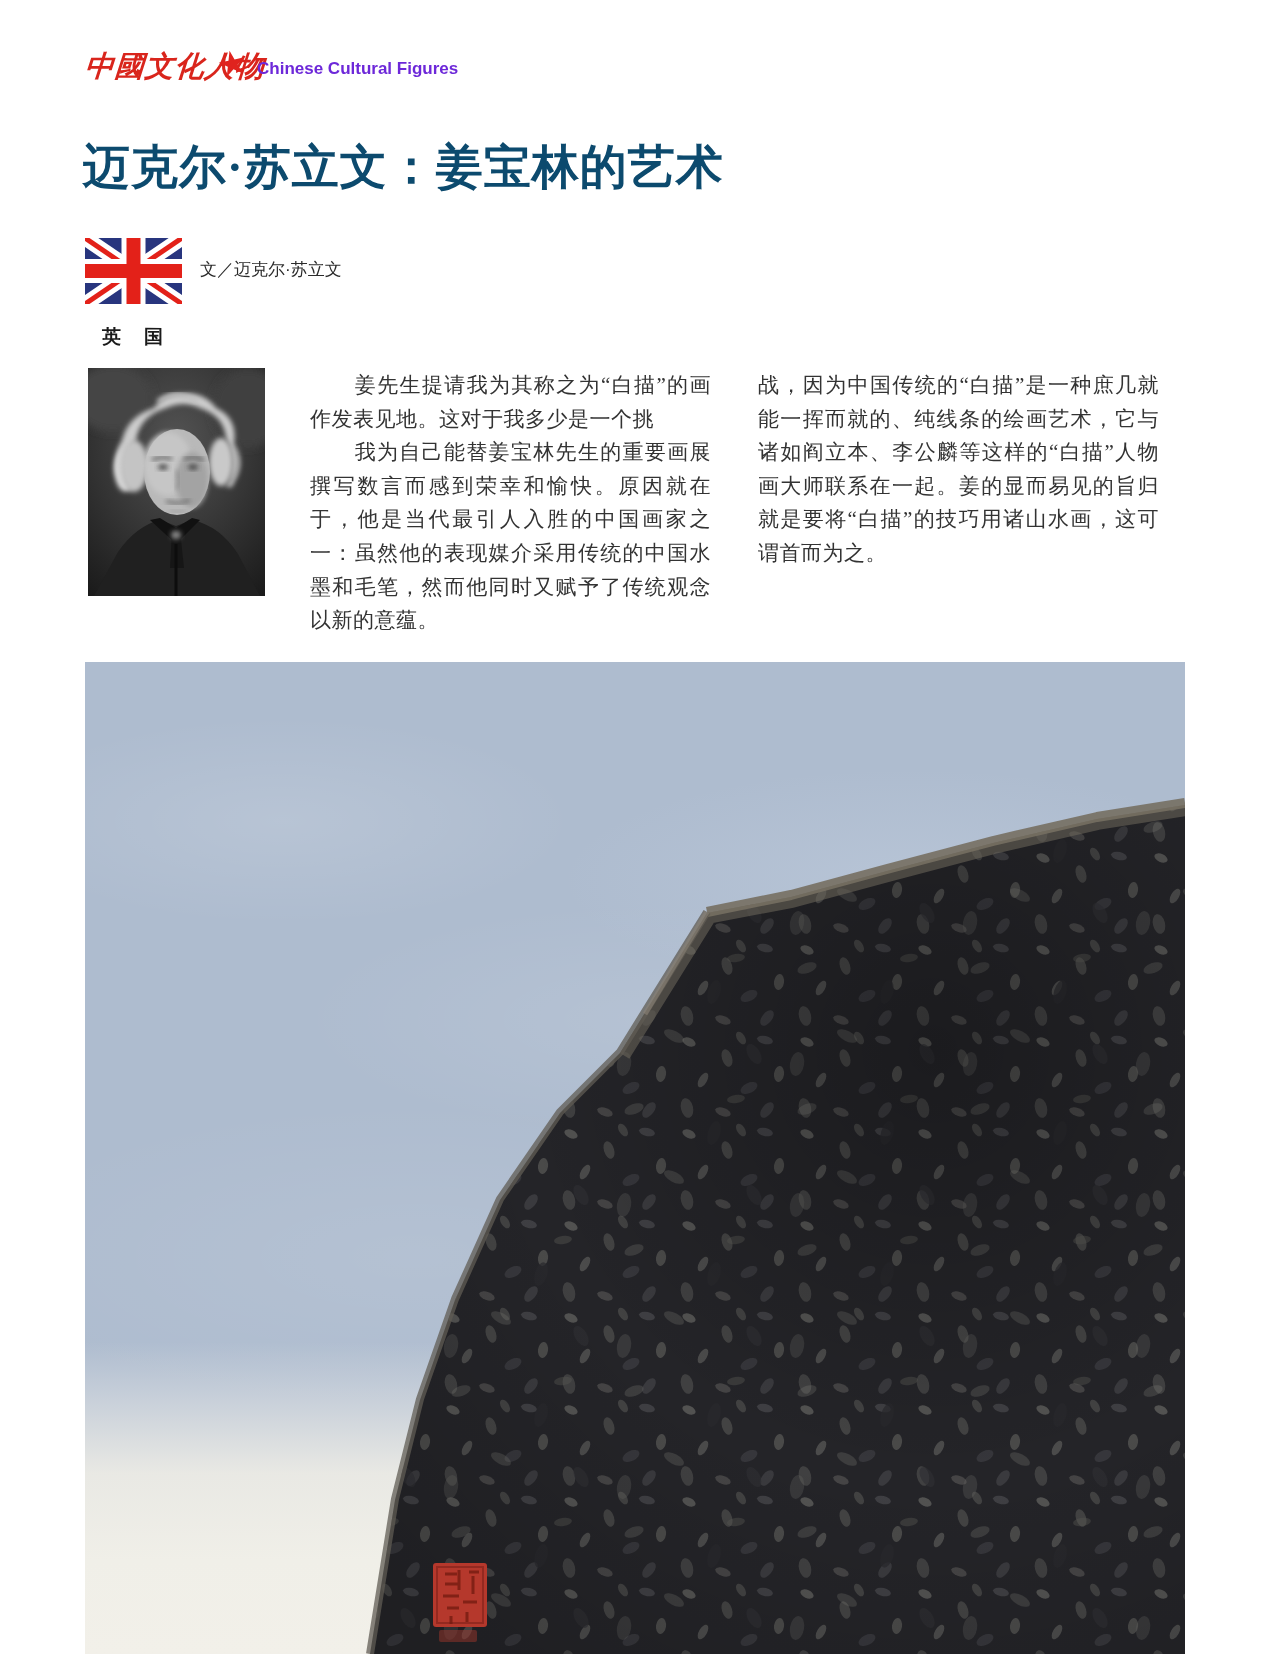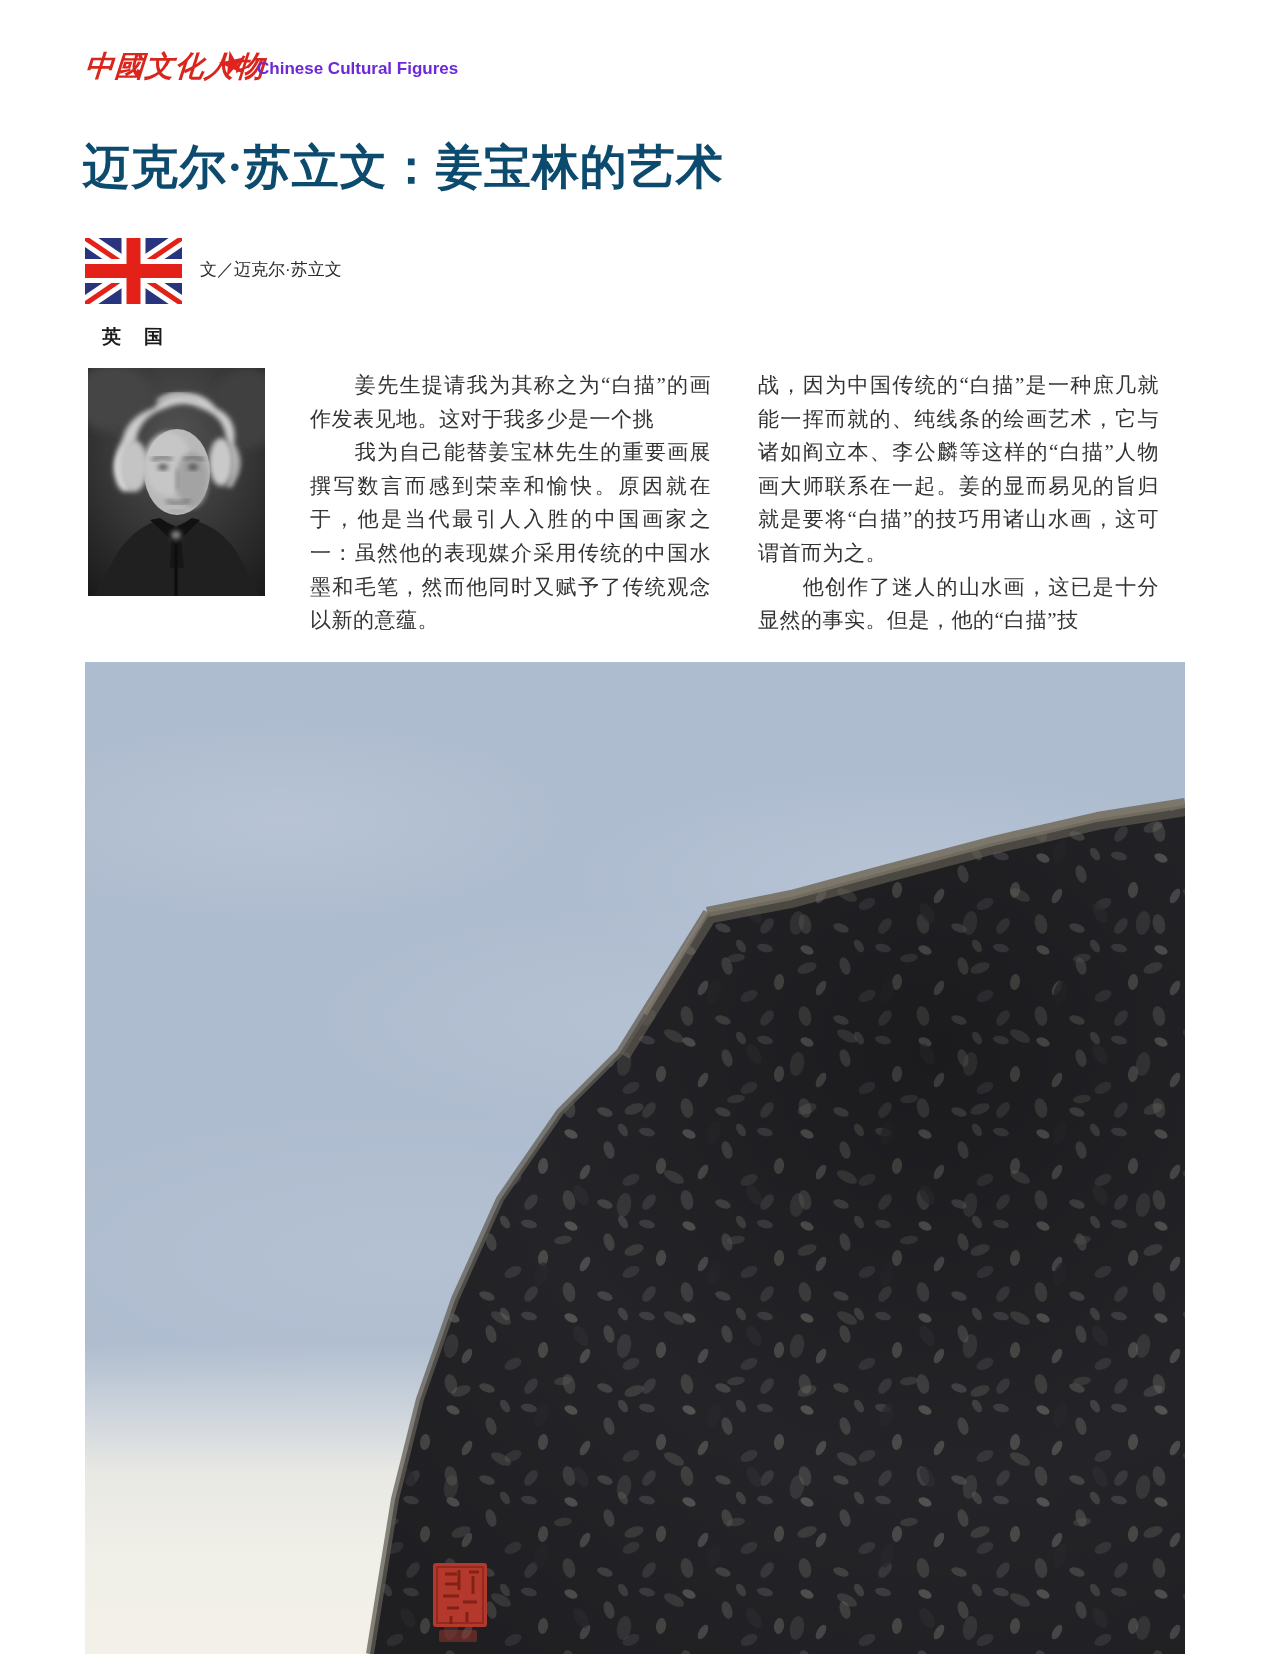--- a/index.html
+++ b/index.html
@@ -167,21 +167,20 @@
       <ellipse cx="88" cy="167" rx="5" ry="4" fill="#8f8f8f" filter="url(#soft)"></ellipse>
     </svg>
   </div>
 
   <div class="col col-1">
     <p>　　姜先生提请我为其称之为“白描”的画作发表见地。这对于我多少是一个挑</p>
     <p>　　我为自己能替姜宝林先生的重要画展撰写数言而感到荣幸和愉快。原因就在于，他是当代最引人入胜的中国画家之一：虽然他的表现媒介采用传统的中国水墨和毛笔，然而他同时又赋予了传统观念以新的意蕴。</p>
   </div>
   <div class="col col-2">
     <p>战，因为中国传统的“白描”是一种庶几就能一挥而就的、纯线条的绘画艺术，它与诸如阎立本、李公麟等这样的“白描”人物画大师联系在一起。姜的显而易见的旨归就是要将“白描”的技巧用诸山水画，这可谓首而为之。</p>
-    <p>　　他创作了迷人的山水画，这已是十分显然的事实。但是，他的“白描”技</p>
   </div>
 
   <div class="painting">
     <div class="snow-band"></div>
 
     <svg class="mountain-svg" width="1100" height="992" viewBox="0 0 1100 992">
       <defs>
         <clipPath id="mclip">
           <path d="M1100,143 L1012,157 L908,181 L802,209 L706,235 L622,251
                    L535,391 L475,451 L415,538 L370,638 L335,738 L310,838 L285,992

